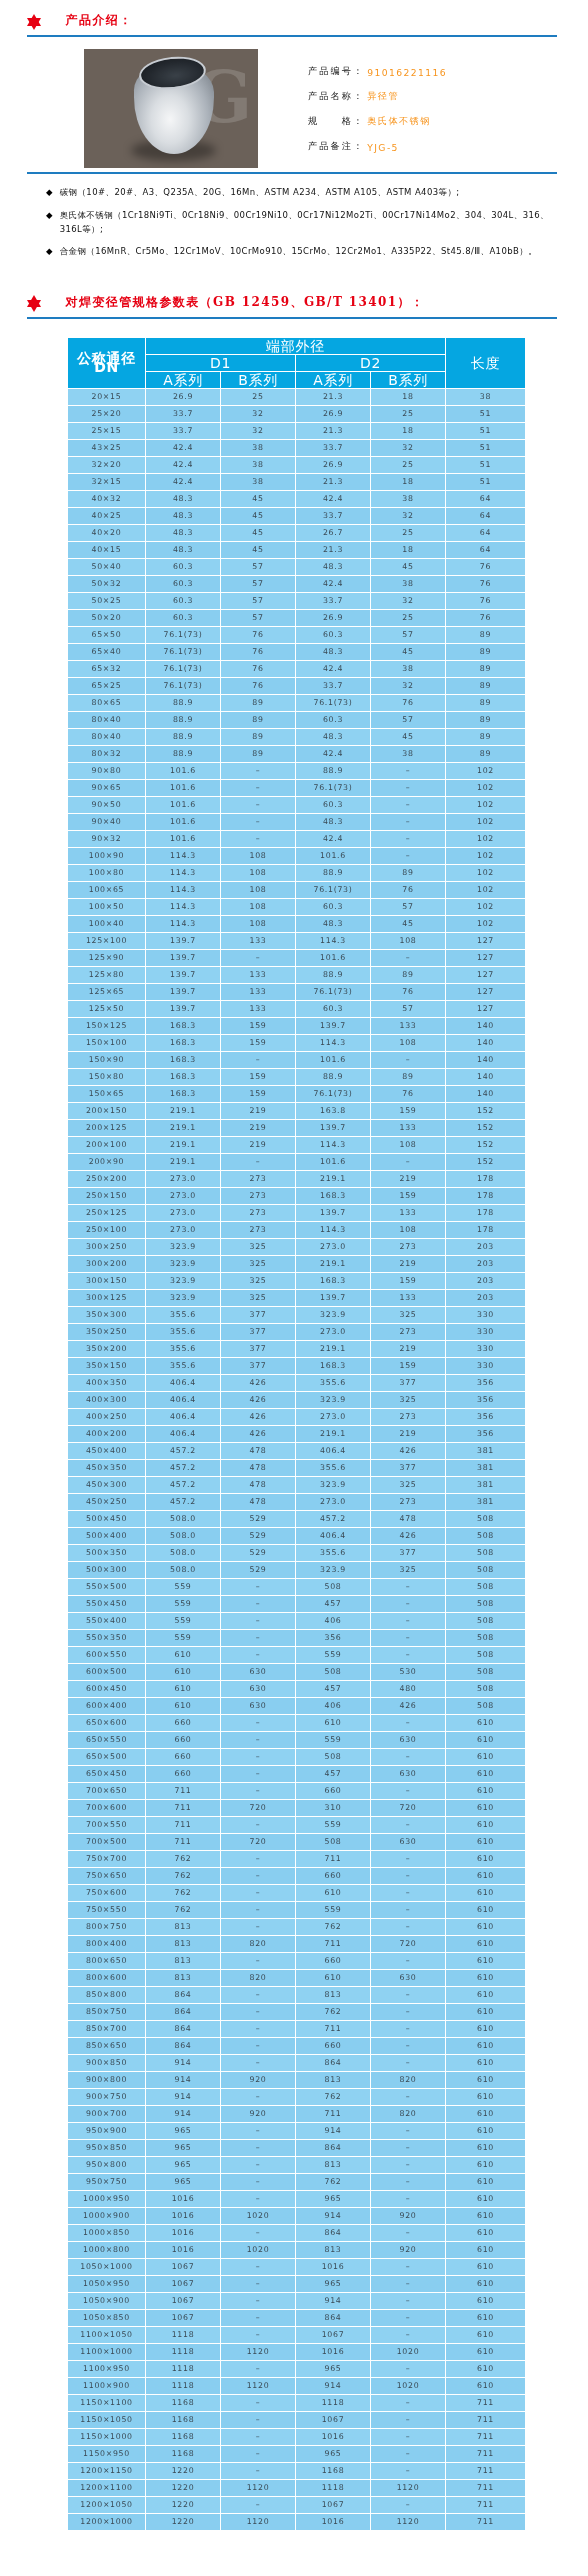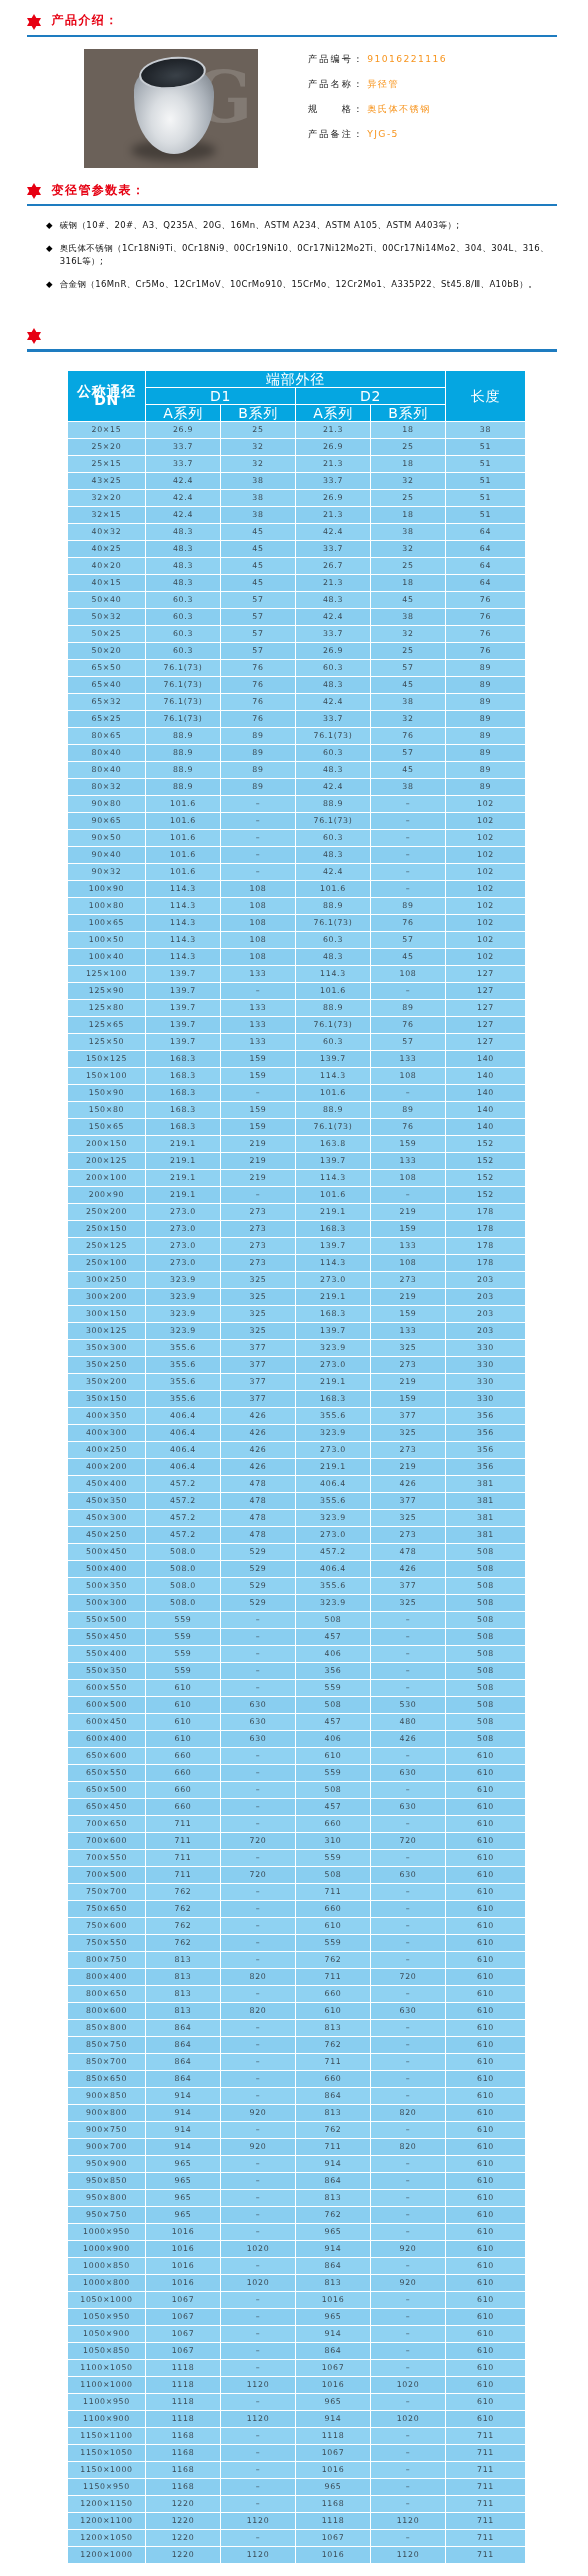--- a/index.html
+++ b/index.html
@@ -1,19 +1,19 @@
 <!DOCTYPE html>
 <html style="font-size:11.4px"><head>
 <meta charset="utf-8">
 <style>
   html,body{margin:0;padding:0;background:#ffffff;}
   .page{position:relative;width:588px;background:#fff;font-family:"DejaVu Sans","Liberation Sans",sans-serif;}
 
   
-  .section-head{display:flex;align-items:center;gap:9px;margin:10px 31px 0 27px;height:21.3px;}
+  .section-head{display:flex;align-items:center;gap:23px;margin:10px 31px 0 27px;height:21.3px;}
   .star{position:relative;width:15.6px;height:17px;flex:0 0 auto;}
   .star::before,.star::after{content:"";position:absolute;left:0;width:0;height:0;
     border-left:7.8px solid transparent;border-right:7.8px solid transparent;}
   .star::before{top:1.4px;border-bottom:12.8px solid #e60012;}
   .star::after{top:5.7px;border-top:12.8px solid #e60012;}
   .section-title{color:#e60012;font-size:12px;font-weight:bold;letter-spacing:1.4px;
     font-family:"DejaVu Serif","Liberation Serif",serif;}
   .divider{height:2.1px;background:#1e7cc0;margin:3.6px 31px 0 27px;}
 
   
@@ -23,21 +23,21 @@
     color:rgba(255,255,255,0.16);font-family:"DejaVu Serif","Liberation Serif",serif;line-height:1;}
   .reducer-shadow{position:absolute;left:47px;top:91px;width:85px;height:21.3px;border-radius:50%;
     background:rgba(0,0,0,0.35);filter:blur(4.3px);}
   .reducer-body{position:absolute;left:50px;top:14.2px;width:80px;height:91px;
     background:radial-gradient(ellipse at 45% 62%,#f5f6f7 0%,#d9dde1 30%,#aab1b9 62%,#848b93 85%,#6e757d 100%);
     border-radius:46% 54% 50% 50% / 30% 32% 62% 62%;}
   .reducer-mouth{position:absolute;left:55px;top:8.5px;width:63px;height:28.4px;border-radius:50%;
     background:radial-gradient(ellipse at 55% 60%,#3a4148 0%,#23282e 55%,#14181c 100%);
     border:2.8px solid #c7ccd2;transform:rotate(-6deg);}
   .product-info{margin-left:50px;padding-top:4.3px;font-size:9.2px;}
-  .field{height:25px;display:flex;align-items:flex-start;}
+  .field{height:25px;display:flex;align-items:flex-end;}
   .field-label{color:#1a1a1a;letter-spacing:2.1px;white-space:pre;}
   .field-value{color:#f7941d;letter-spacing:1.4px;margin-left:2.8px;}
 
   
   .bullets{margin:12.8px 36px 0 46px;font-size:8.5px;color:#111;}
   .bullet{display:flex;margin-bottom:9.2px;line-height:13.5px;}
   .diamond{flex:0 0 auto;margin-right:7.1px;color:#000;font-size:8.5px;}
   .bullet-text{letter-spacing:0.4px;}
 
   
@@ -83,43 +83,40 @@
         <span class="field-label">规　　格：</span>
         <span class="field-value">奥氏体不锈钢</span>
       </div>
       <div class="field">
         <span class="field-label">产品备注：</span>
         <span class="field-value">YJG-5</span>
       </div>
     </div>
   </div>
 
-  <div class="section-head" style="margin-top:11.4px;">
-    <span class="star"></span>
-    <span class="section-title">变径管参数表：</span>
-  </div>
   <div class="divider"></div>
 
   <div class="bullets">
     <div class="bullet">
       <span class="diamond">◆</span>
       <span class="bullet-text">碳钢（10#、20#、A3、Q235A、20G、16Mn、ASTM A234、ASTM A105、ASTM A403等）;</span>
     </div>
     <div class="bullet">
       <span class="diamond">◆</span>
       <span class="bullet-text">奥氏体不锈钢（1Cr18Ni9Ti、0Cr18Ni9、00Cr19Ni10、0Cr17Ni12Mo2Ti、00Cr17Ni14Mo2、304、304L、316、316L等）;</span>
     </div>
     <div class="bullet">
       <span class="diamond">◆</span>
       <span class="bullet-text">合金钢（16MnR、Cr5Mo、12Cr1MoV、10CrMo910、15CrMo、12Cr2Mo1、A335P22、St45.8/Ⅲ、A10bB）。</span>
     </div>
   </div>
 
   <div class="section-head spec-head">
     <span class="star"></span>
+    <span class="section-title">对焊变径管规格参数表（GB 12459、GB/T 13401）：</span>
   </div>
   <div class="divider"></div>
 
   <table class="spec">
     <colgroup>
       <col style="width:78px">
         <col style="width:75px">
         <col style="width:75px">
       <col style="width:75px">
         <col style="width:75px">

